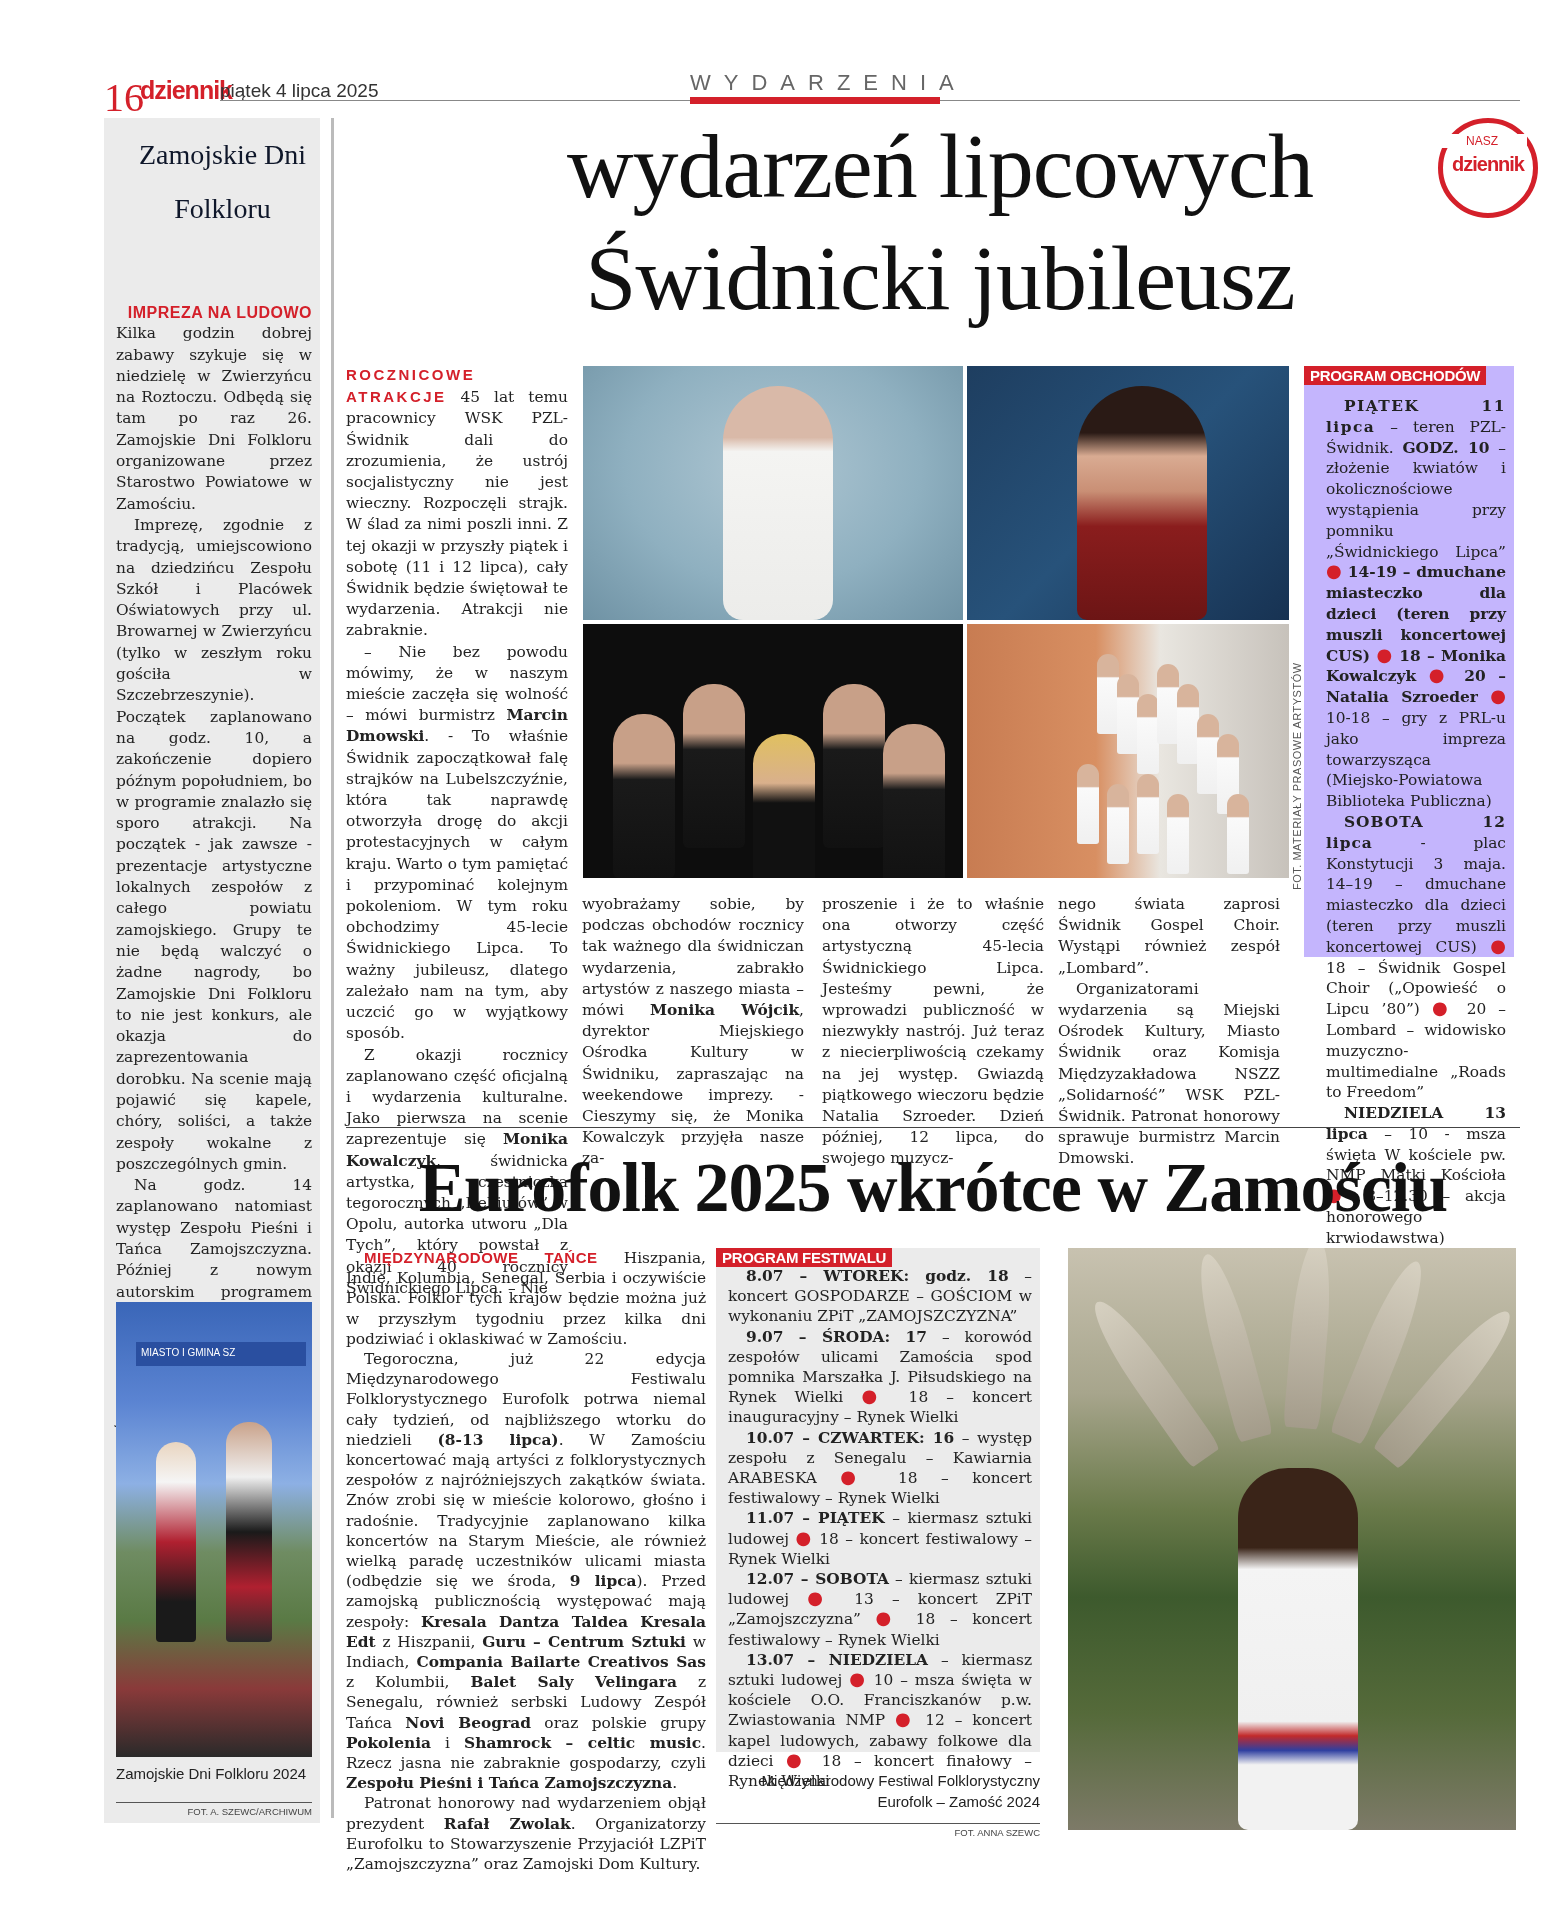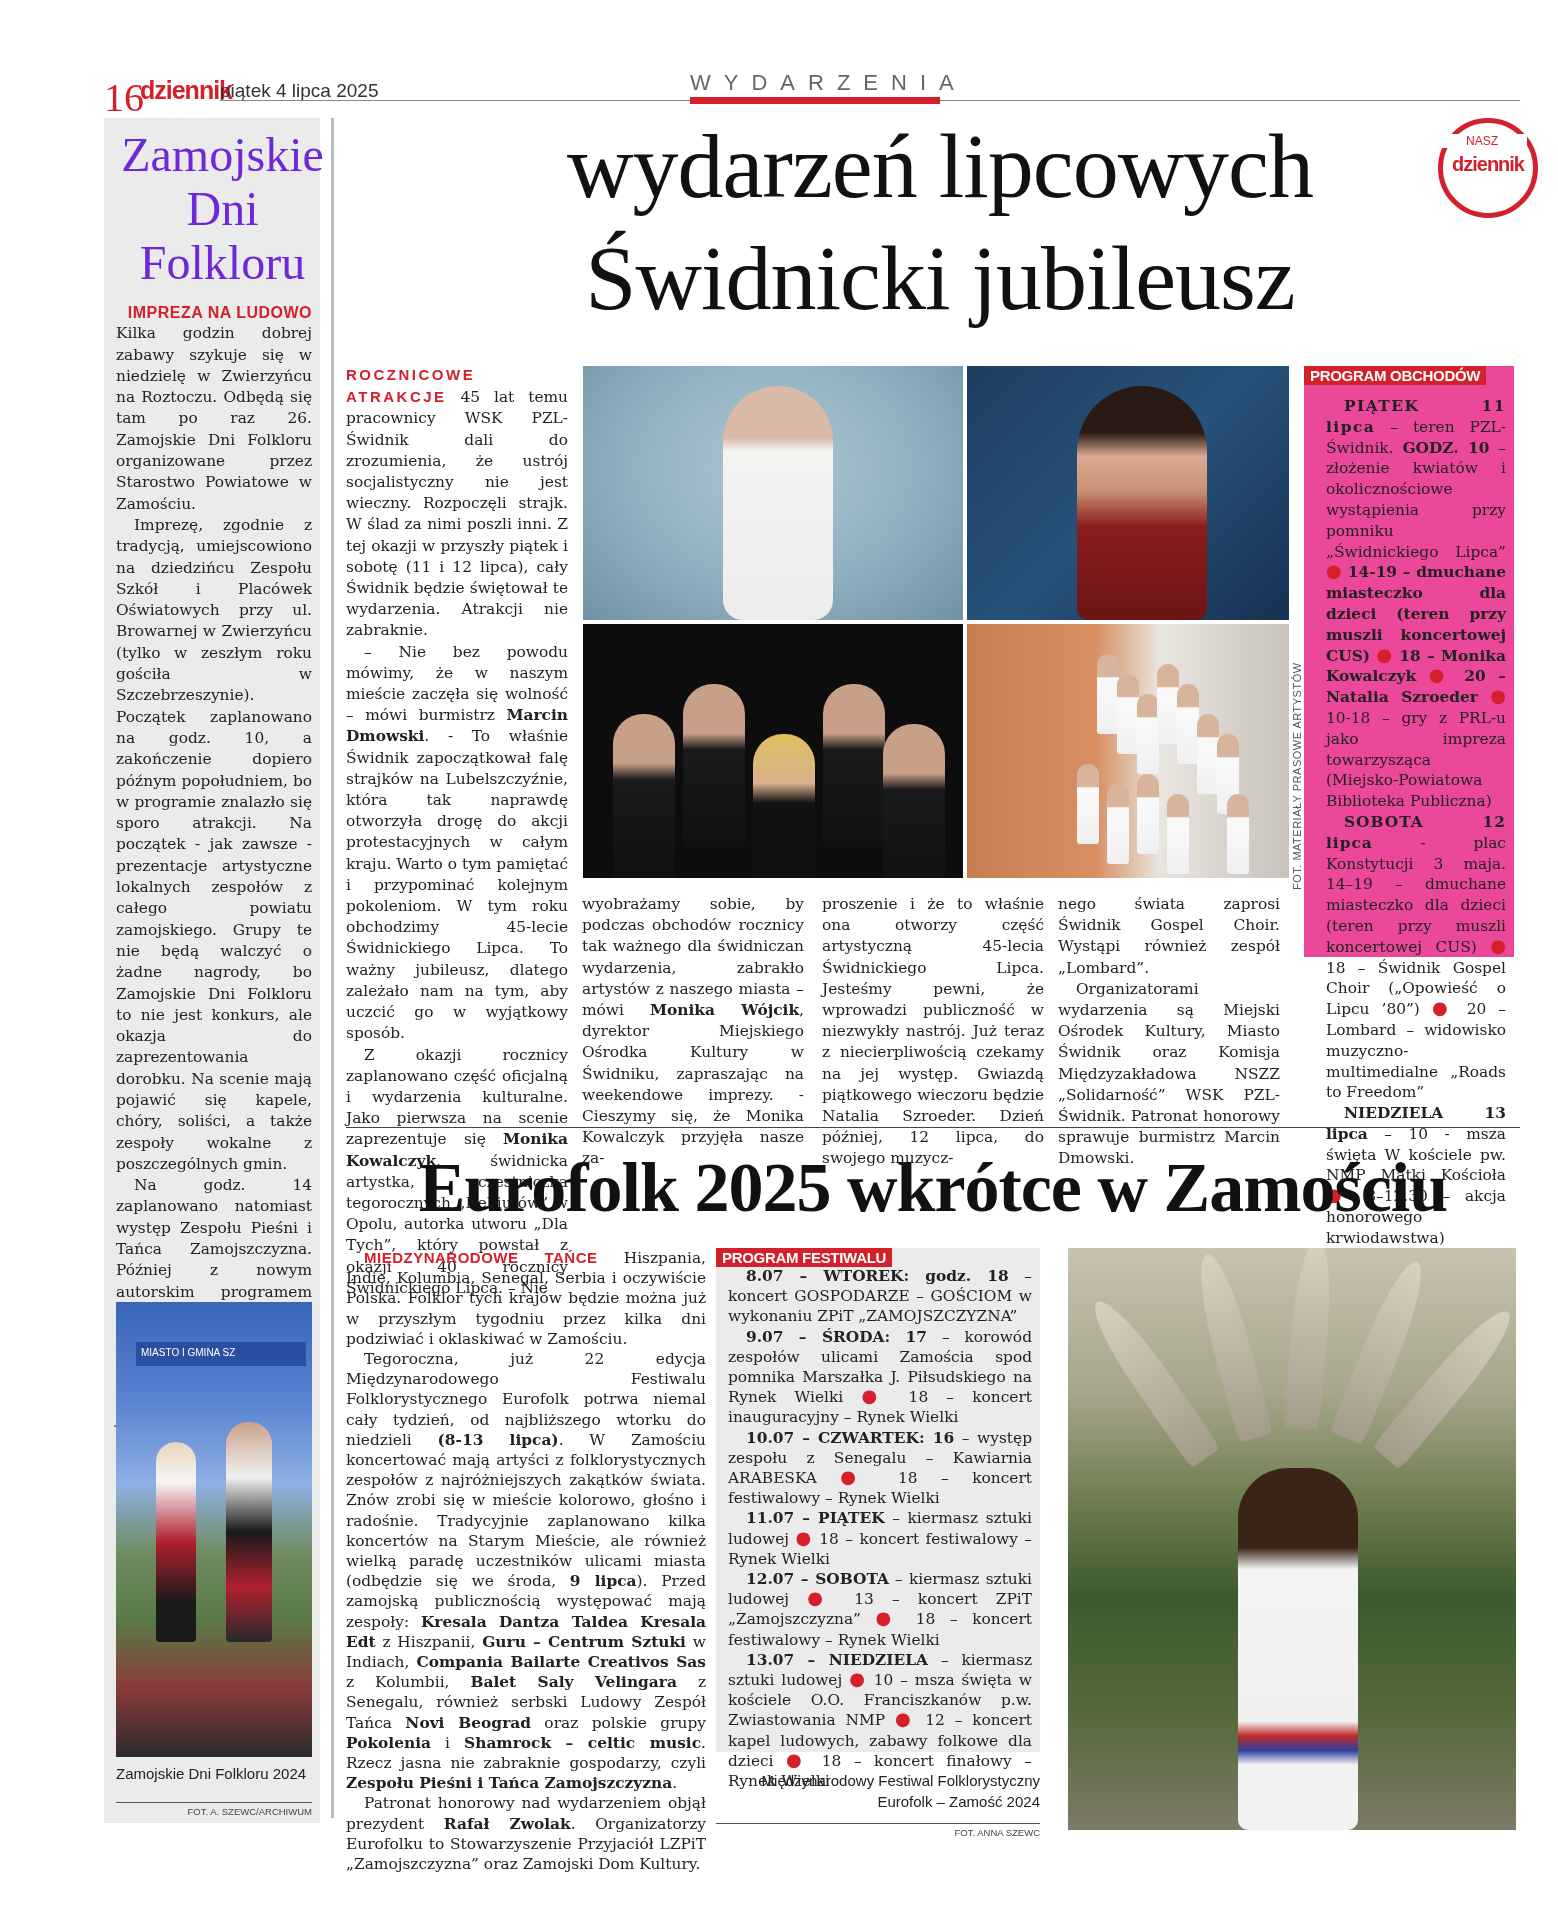--- a/index.html
+++ b/index.html
@@ -16,21 +16,21 @@
   .section-bar { left: 690px; top: 97px; width: 250px; height: 7px; background: #d4202a; }
 
   .patron { left: 1438px; top: 118px; width: 100px; height: 100px; border: 5px solid #d4202a; border-radius: 50%; text-align: center; font-family: "Liberation Sans", sans-serif; color: #d4202a; }
   .patron-nasz { position: absolute; left: -6px; top: -10px; width: 100%; font-size: 12px; background: #fff; margin-top: 21px; }
   .patron-pat { font-size: 12px; margin-top: 14px; }
   .patron-logo { font-size: 20px; margin-top: 2px; }
 
   
   .sidebar { left: 104px; top: 118px; width: 216px; height: 1705px; background: #ebebeb; }
   .sidebar-rule { left: 331px; top: 118px; width: 3px; height: 1700px; background: #bbb; }
-  .side-title { left: 104px; top: 128px; width: 237px; text-align: center; font-family: "Liberation Serif", serif; font-size: 48px; line-height: 54px; color: #6d28d9; }
+  .side-title { left: 104px; top: 128px; width: 237px; text-align: center; font-family: "Liberation Serif", serif; font-size: 28px; line-height: 54px; color: #0f172a; }
   .side-text { left: 116px; top: 302px; width: 196px; font-size: 15.4px; line-height: 21.3px; text-align: justify; hyphens: manual; }
   .kicker { color: #d4202a; font-family: "Liberation Sans", sans-serif; font-weight: bold; letter-spacing: 0.5px; }
   .side-kicker { display: block; text-align: right; font-size: 16px; }
   .indent { text-indent: 18px; }
   .side-photo { left: 116px; top: 1302px; width: 196px; height: 455px; overflow: hidden; background: linear-gradient(180deg,#3a66b8 0%,#5b84d2 22%,#8db0e4 40%,#6f8c62 55%,#5a7a45 70%,#8a3a3a 85%,#2a2a2a 100%); }
   .side-photo .tent { position:absolute; left:20px; top:40px; width:170px; height:24px; background:#2a4fa0; color:#fff; font-size:10px; font-family:"Liberation Sans",sans-serif; padding:5px; }
   .side-photo .dancer1 { position:absolute; left:40px; top:140px; width:40px; height:200px; background:linear-gradient(180deg,#e9d5c0 0%,#f5f5f5 20%,#b02030 50%,#1a1a1a 80%); border-radius:20px 20px 4px 4px; }
   .side-photo .dancer2 { position:absolute; left:110px; top:120px; width:46px; height:220px; background:linear-gradient(180deg,#c9a28a 0%,#f0f0f0 25%,#1a1a1a 50%,#b02030 75%,#2a2a2a 100%); border-radius:22px 22px 4px 4px; }
   .side-caption { left: 116px; top: 1765px; width: 196px; font-family: "Liberation Sans", sans-serif; font-size: 15px; line-height: 17px; color: #222; }
   .side-cap-rule { left: 116px; top: 1802px; width: 196px; height: 1px; background: #555; }
@@ -54,21 +54,21 @@
   .p3 { left: 583px; top: 624px; width: 380px; height: 254px; background: #0d0d0d; }
   .p4 { left: 967px; top: 624px; width: 322px; height: 254px; background: linear-gradient(90deg,#c87c52 0%,#d88f62 40%,#e9e6e0 60%,#c7c2bb 100%); }
   .p1 .fig { position:absolute; left:140px; top:20px; width:110px; height:234px; background:linear-gradient(180deg,#d9b9a8 0%,#d9b9a8 22%,#f4f4f2 28%,#ececea 100%); border-radius:55px 55px 20px 20px; }
   .p2 .fig { position:absolute; left:110px; top:20px; width:130px; height:234px; background:linear-gradient(180deg,#2a1a15 0%,#2a1a15 20%,#d9ab92 30%,#c98f75 45%,#8a1d1d 60%,#6c1515 100%); border-radius:65px 65px 10px 10px; }
   .p3 .fig { position:absolute; top:90px; width:62px; height:164px; border-radius:30px 30px 6px 6px; background:linear-gradient(180deg,#c8a088 0%,#c8a088 30%,#1a1a1a 40%,#111 100%); }
   .p4 .fig { position:absolute; width:22px; height:80px; border-radius:11px 11px 3px 3px; background:linear-gradient(180deg,#d8b49c 0%,#d8b49c 28%,#fafafa 30%,#f0f0f0 100%); }
   .photo-credit { left: 1291px; top: 620px; width: 18px; height: 276px; }
   .photo-credit span { display:block; position:absolute; left: 0; top: 270px; transform-origin: 0 0; transform: rotate(-90deg); white-space: nowrap; font-family:"Liberation Sans",sans-serif; font-size:11px; color:#555; letter-spacing:0.5px; }
 
   
-  .box1 { left: 1304px; top: 366px; width: 210px; height: 591px; background: #ec4899; }
+  .box1 { left: 1304px; top: 366px; width: 210px; height: 591px; background: #c4b5fd; }
   .box-label { display: inline-block; background: #d4202a; color: #fff; font-family: "Liberation Sans", sans-serif; font-weight: bold; font-size: 15px; padding: 1px 6px; letter-spacing: -0.3px; }
   .box1-text { left: 1326px; top: 396px; width: 180px; font-size: 15.4px; line-height: 20.8px; text-align: justify; }
   .dot { color: #d4202a; font-size: 18px; line-height: 0; }
   .box-sign { font-family: "Liberation Sans", sans-serif; font-weight: bold; font-size: 12.5px; line-height: 20px; }
 
   
   .mid-rule { left: 346px; top: 1127px; width: 1174px; height: 1px; background: #444; }
 
   
   .headline2 { left: 346px; top: 1140px; width: 1174px; text-align: center; font-family: "Liberation Serif", serif; font-size: 70px; line-height: 96px; color: #111; letter-spacing: -1px; font-weight: bold; }

